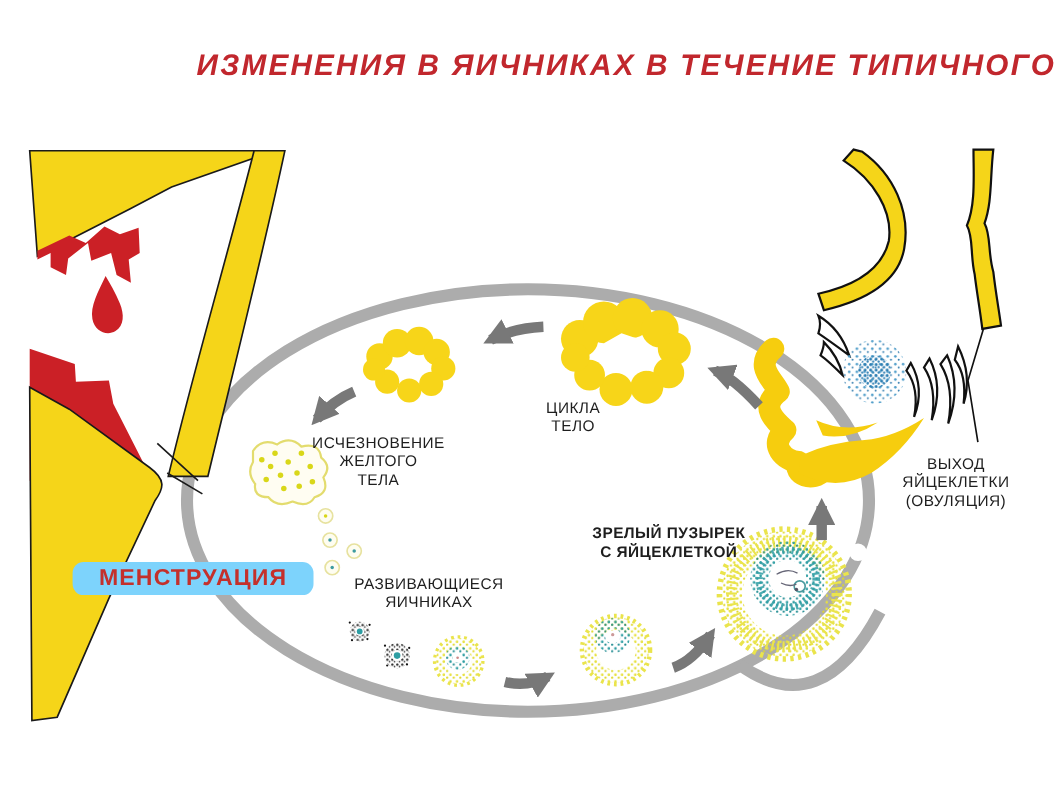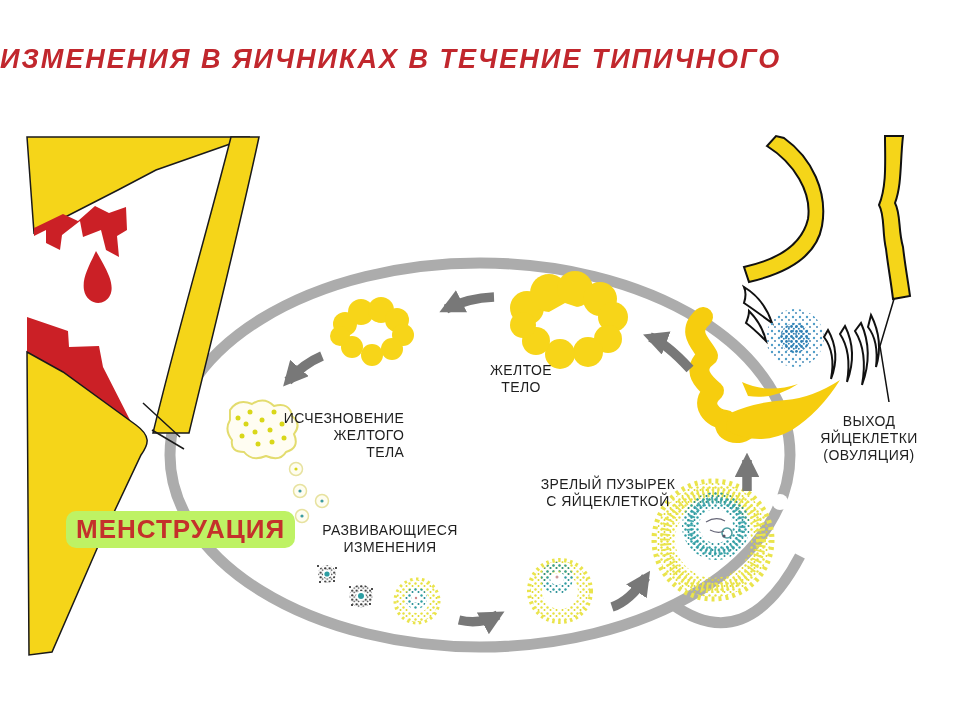--- a/index.html
+++ b/index.html
@@ -1,27 +1,27 @@
 <!DOCTYPE html>
 <html><head>
 <meta charset="utf-8">
 <style>
   html,body{margin:0;padding:0;background:#fff;}
   #stage{position:relative;width:960px;height:720px;background:#ffffff;overflow:hidden;
          font-family:"Liberation Sans",sans-serif;}
   #stage svg{position:absolute;left:0;top:0;}
-  .title{position:absolute;top:40px;left:0;width:100%;text-align:left;
+  .title{position:absolute;top:40px;left:0;width:100%;text-align:right;
          font-style:italic;font-weight:bold;font-size:27px;line-height:1.45;
          color:#C1272D;letter-spacing:2px;}
   .slabel{position:absolute;font-size:14px;line-height:1.22;color:#1e1e1e;
           text-align:center;white-space:pre-line;letter-spacing:.4px;
           transform:translateX(-50%);}
-  .mlabel{position:absolute;left:66px;top:511px;font-size:26px;font-weight:bold;
-          color:#C4302B;letter-spacing:1px;background:#bef264;border-radius:10px;
-          padding:3px 10px;}
+  .mlabel{position:absolute;left:66px;top:511px;font-size:21px;font-weight:bold;
+          color:#C4302B;letter-spacing:1px;background:#7dd3fc;border-radius:10px;
+          padding:3px 24px;}
 </style>
 </head>
 <body>
 
 <div id="stage">
 
   <svg width="960" height="720" viewBox="0 0 960 720">
     <defs>
       <pattern id="spY" width="6" height="6" patternUnits="userSpaceOnUse">
         <circle cx="1.5" cy="1.5" r="1.2" fill="#E7E13F"></circle>
@@ -200,29 +200,29 @@
       <path marker-end="url(#ah)" d="M 747,491 L 747,460"></path>
     </g>
   </svg>
 
   <div class="title">
     <div>ИЗМЕНЕНИЯ В ЯИЧНИКАХ В ТЕЧЕНИЕ ТИПИЧНОГО</div>
   </div>
 
   <div class="mlabel">МЕНСТРУАЦИЯ</div>
 
-  <div class="slabel" style="left:521px;top:362px;">ЖЕЛТОЕ
+  <div class="slabel" style="left:521px;top:362px;">ЦИКЛА
 ТЕЛО</div>
 
-  <div class="slabel" style="left:344px;top:410px;text-align:right;">ИСЧЕЗНОВЕНИЕ
+  <div class="slabel" style="left:344px;top:394px;">ИСЧЕЗНОВЕНИЕ
 ЖЕЛТОГО
 ТЕЛА</div>
 
   <div class="slabel" style="left:390px;top:522px;">РАЗВИВАЮЩИЕСЯ
-ИЗМЕНЕНИЯ</div>
-
-  <div class="slabel" style="left:608px;top:476px;">ЗРЕЛЫЙ ПУЗЫРЕК
+ЯИЧНИКАХ</div>
+
+  <div class="slabel" style="left:608px;top:476px;font-weight:bold;">ЗРЕЛЫЙ ПУЗЫРЕК
 С ЯЙЦЕКЛЕТКОЙ</div>
 
   <div class="slabel" style="left:869px;top:413px;text-align:center;">ВЫХОД
 ЯЙЦЕКЛЕТКИ
 (ОВУЛЯЦИЯ)</div>
 </div>
 
 </body></html>

